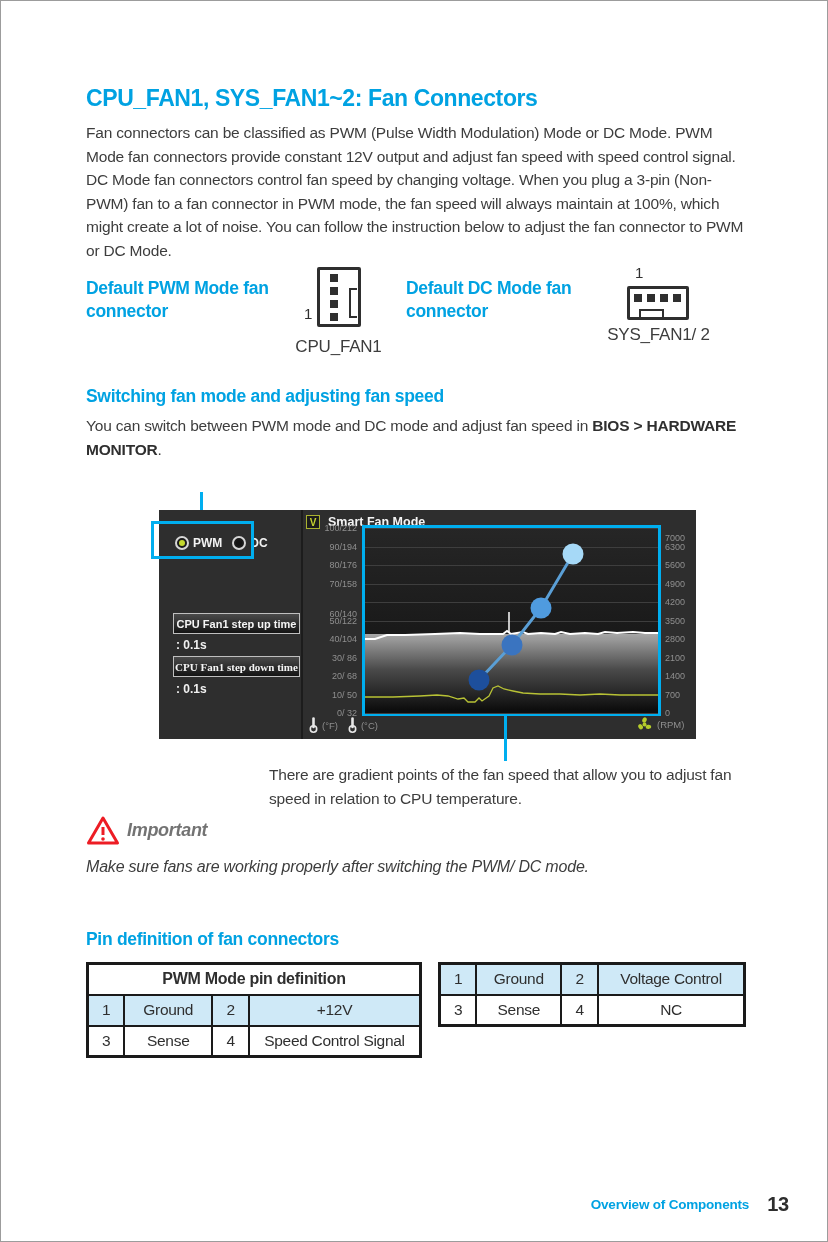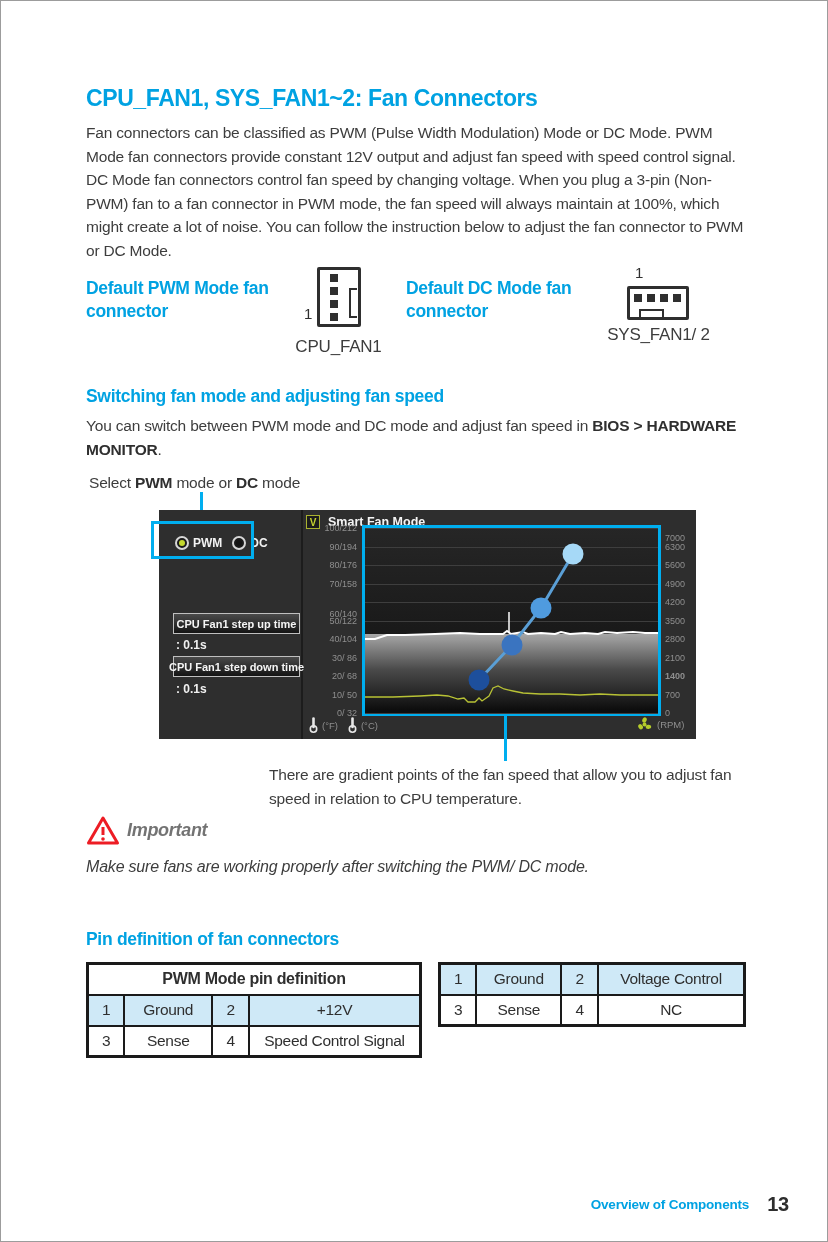--- a/index.html
+++ b/index.html
@@ -96,43 +96,40 @@
     <span class="pin" style="left:30px; top:5px;"></span>
     <span class="pin" style="left:43px; top:5px;"></span>
     <span class="abs" style="left:9px; bottom:0; width:25px; height:8px; border:2.5px solid #2f2f2f; border-bottom:none;"></span>
   </div>
   <div class="conn-label" style="left:600px; top:324px; width:115px;">SYS_FAN1/ 2</div>
 
   <div class="abs h2" style="left:85px; top:385px;">Switching fan mode and adjusting fan speed</div>
   <div class="abs body-text" style="left:85px; top:413px; width:665px;">
     <span>You can switch between PWM mode and DC mode and adjust fan speed in </span><b class="inline">BIOS &gt; HARDWARE MONITOR</b><span>.</span>
   </div>
-  <div class="abs body-text" style="left:88px; top:470px;">
-    <span>Select </span><b class="inline">PWM</b><span> mode or </span><b class="inline">DC</b><span> mode</span>
-  </div>
 
   <div class="cyan-line" style="left:199px; top:491px; width:3px; height:30px;"></div>
 
   <div class="bios">
     <div class="bios-divider"></div>
 
     <div class="radio-row">
       <span class="radio">
           <span class="dot" style="background:#c3d82d;"></span>
         </span>
       <span class="radio-label">PWM</span>
       <span class="radio">
           <span class="dot" style="background:#141414;"></span>
         </span>
       <span class="radio-label">DC</span>
     </div>
 
     <div class="bios-btn" style="top:103px;">CPU Fan1 step up time</div>
     <div class="bios-val" style="top:128px;">: 0.1s</div>
-    <div class="bios-btn" style="top:146px;">CPU Fan1 step down time</div>
+    <div class="bios-btn" style="top:146px;font-family:Liberation Serif, serif;">CPU Fan1 step down time</div>
     <div class="bios-val" style="top:172px;">: 0.1s</div>
 
     <div class="checkbox">V</div>
     <div class="smartfan-label">Smart Fan Mode</div>
 
     <div class="axis left-ax">
         <div class="tick" style="top: 0%;">100/212</div>
         <div class="tick" style="top: 10%;">90/194</div>
         <div class="tick" style="top: 20%;">80/176</div>
         <div class="tick" style="top: 30%;">70/158</div>
@@ -146,21 +143,21 @@
       </div>
     <div class="axis right-ax">
         <div class="tick" style="top: 0%; margin-top: 10px;">7000</div>
         <div class="tick" style="top: 10%;">6300</div>
         <div class="tick" style="top: 20%;">5600</div>
         <div class="tick" style="top: 30%;">4900</div>
         <div class="tick" style="top: 40%;">4200</div>
         <div class="tick" style="top: 50%;">3500</div>
         <div class="tick" style="top: 60%;">2800</div>
         <div class="tick" style="top: 70%;">2100</div>
-        <div class="tick" style="top: 80%; font-weight: bold;">1400</div>
+        <div class="tick" style="top: 80%;">1400</div>
         <div class="tick" style="top: 90%;">700</div>
         <div class="tick" style="top: 100%;">0</div>
       </div>
 
     <div class="plot">
       <div>
           <div class="gridline" style="top: 0%;"></div>
           <div class="gridline" style="top: 10%;"></div>
           <div class="gridline" style="top: 20%;"></div>
           <div class="gridline" style="top: 30%;"></div>

